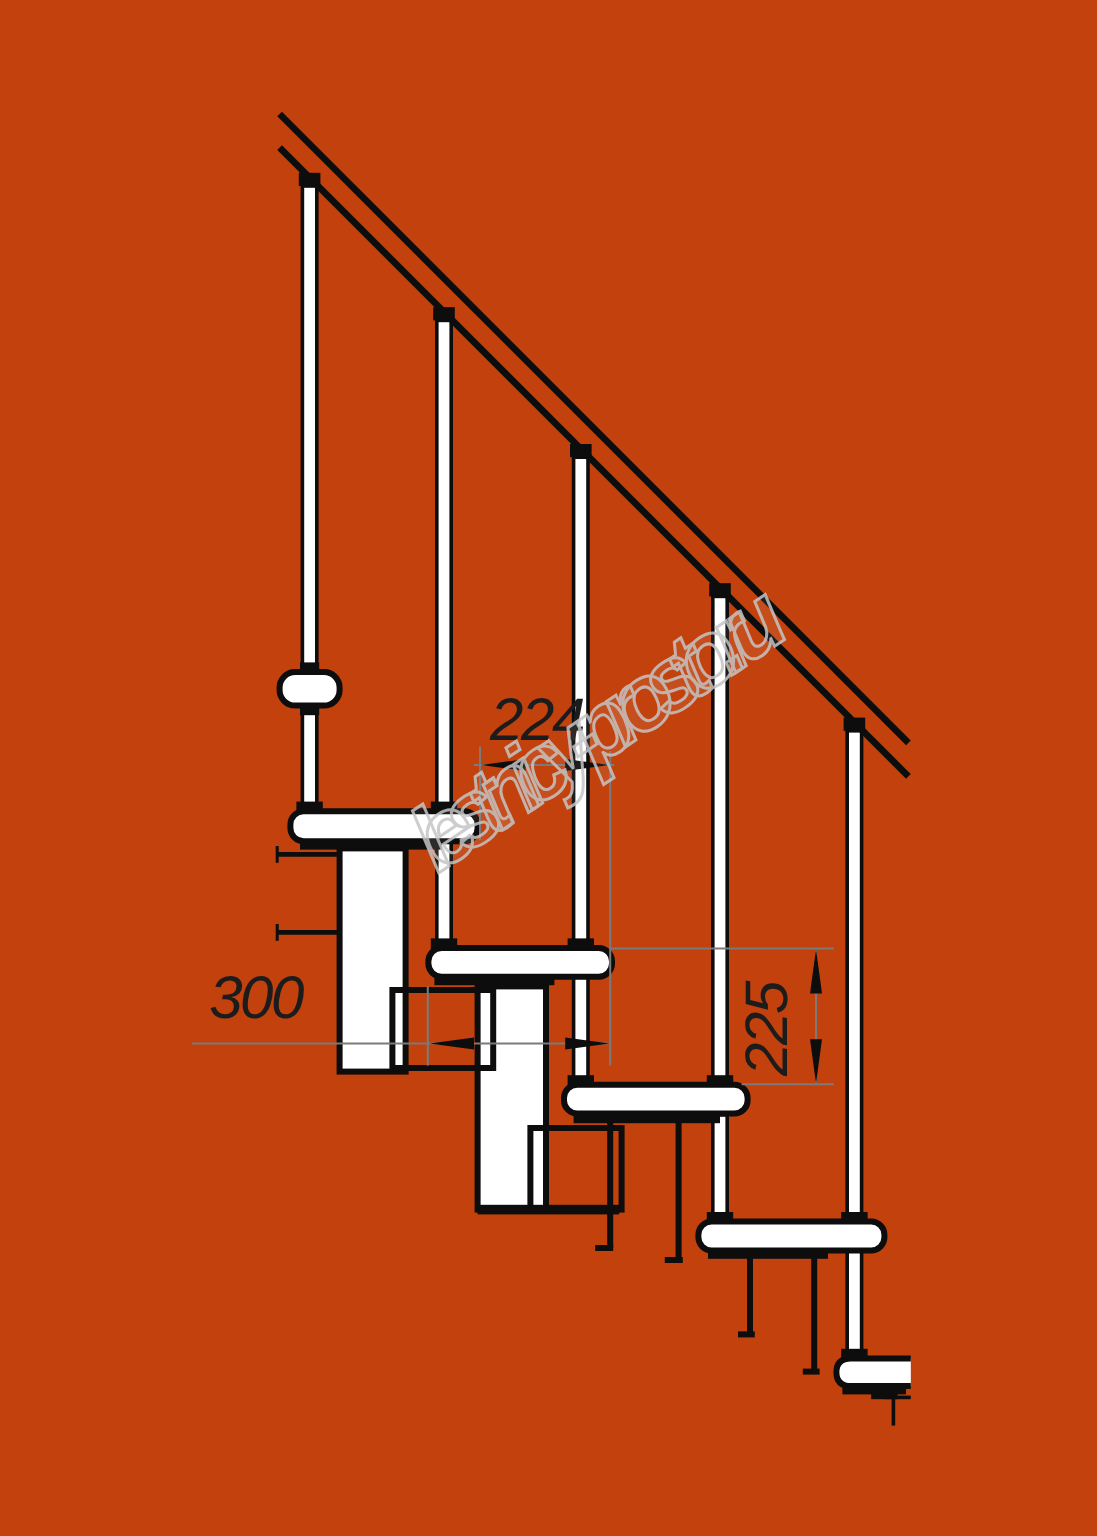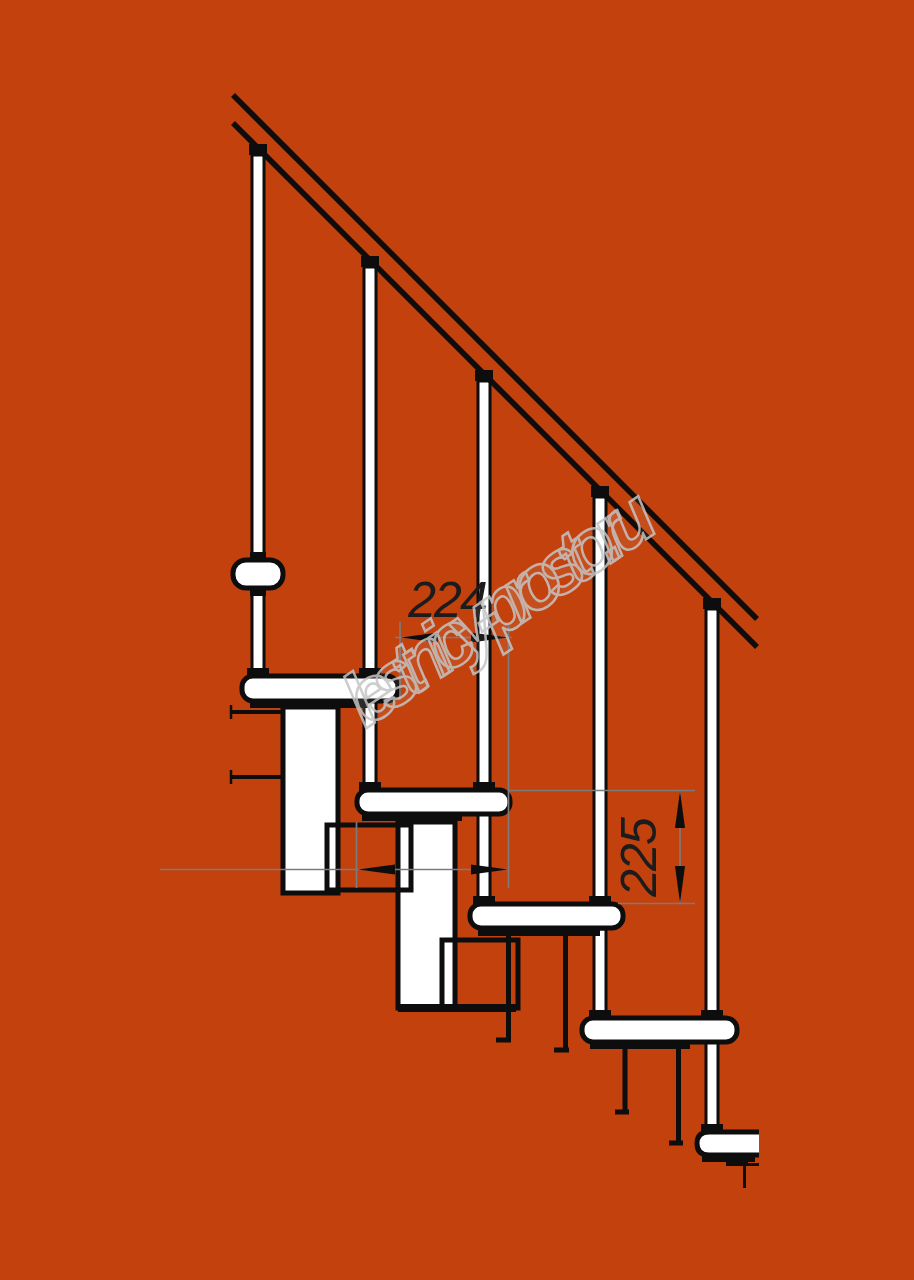--- a/index.html
+++ b/index.html
@@ -169,18 +169,19 @@
         <line x1="618" y1="903.5" x2="695" y2="903.5"></line>
         <line x1="680" y1="791" x2="680" y2="903"></line>
       </g>
       <path d="M680,791 L675,828 L685,828 Z" fill="#0d0d0d"></path>
       <path d="M680,903 L675,866 L685,866 Z" fill="#0d0d0d"></path>
     </g>
   </svg>
 
   <div class="dim-label label-224">224</div>
 
+  <div class="dim-label label-300">300</div>
 
   <div class="dim-label label-225">225</div>
 
   <div class="watermark">lestnicy-prosto.ru</div>
 
 </div>
 
 </body></html>

